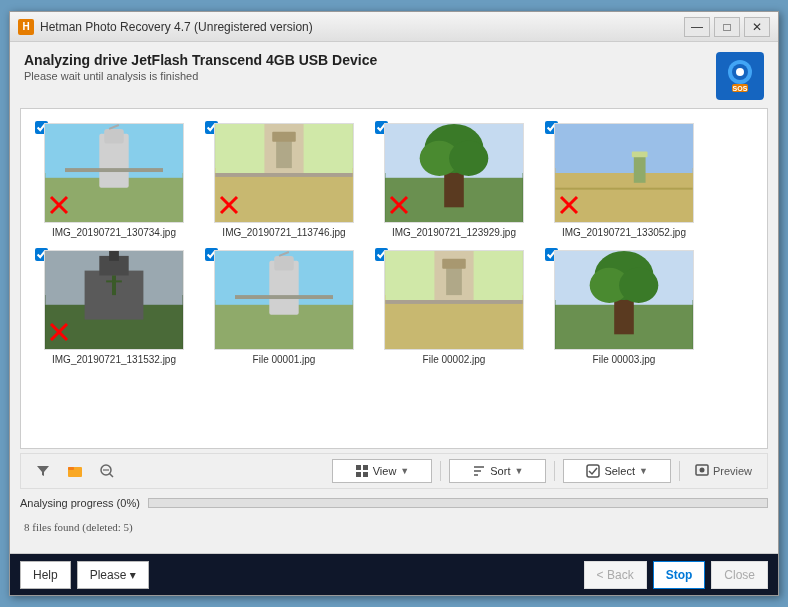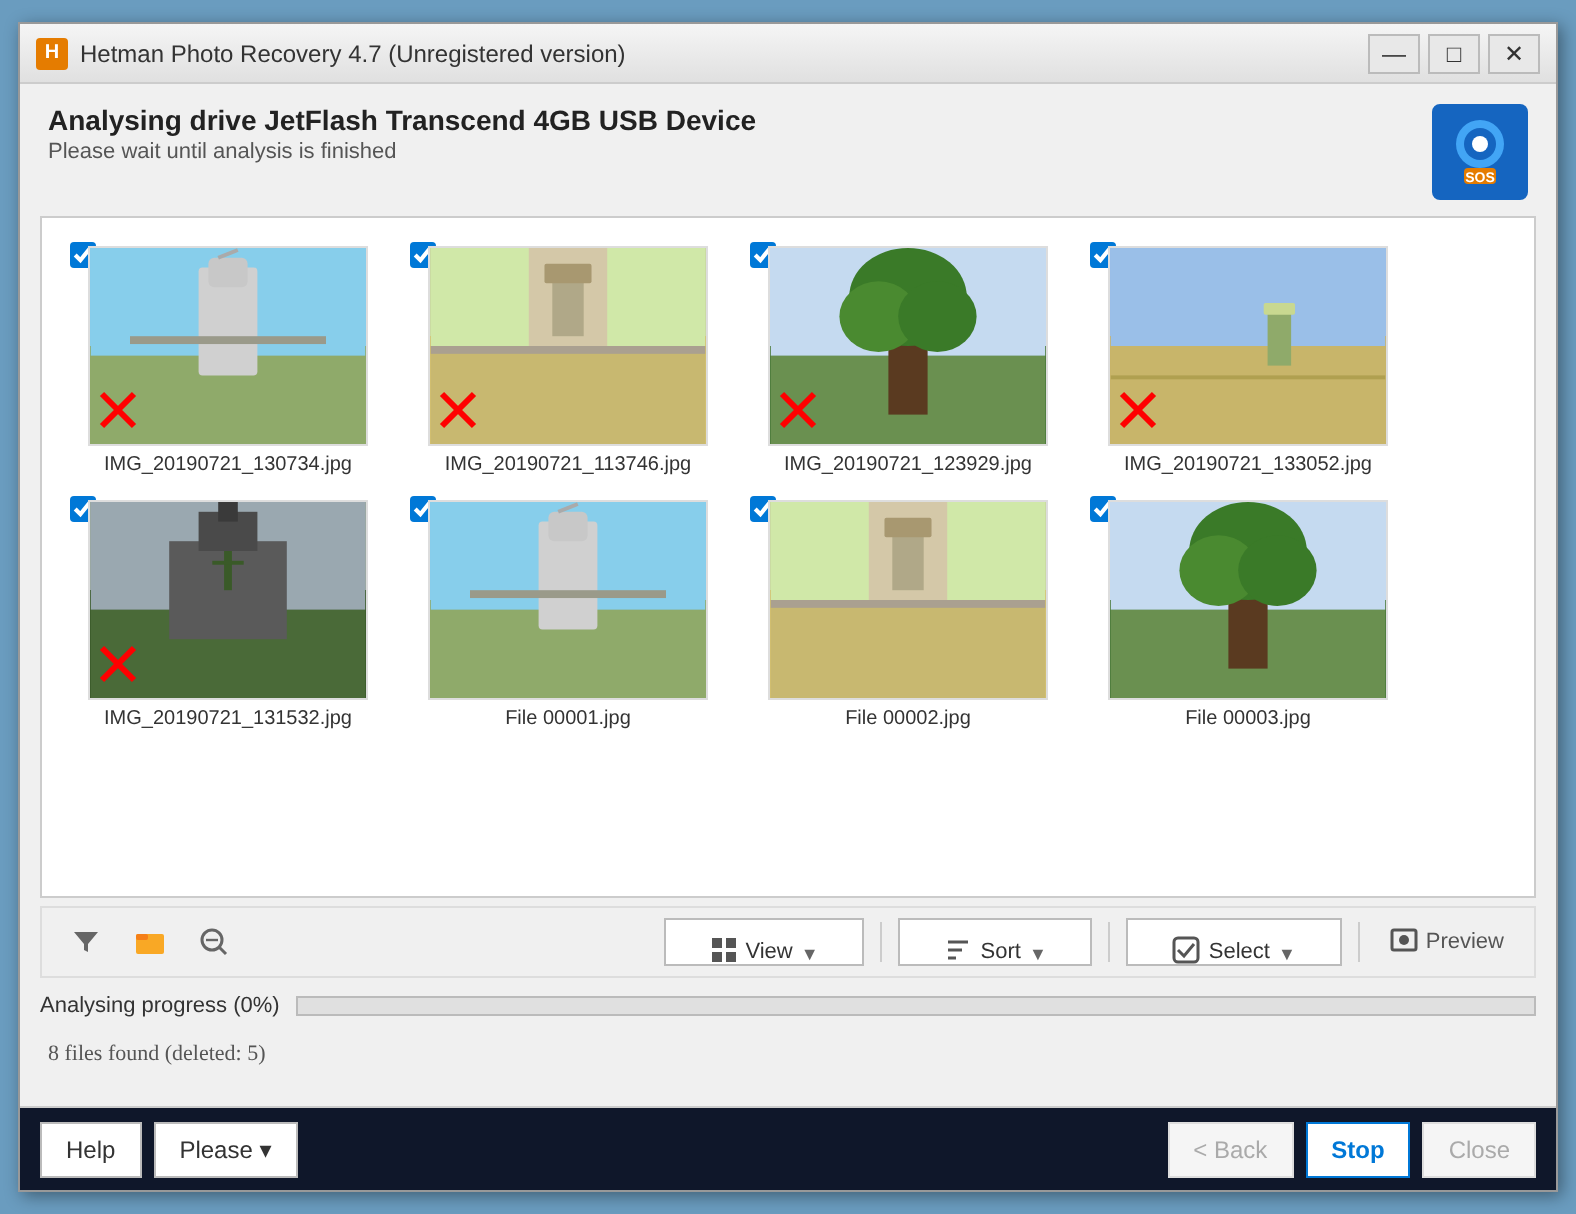--- a/index.html
+++ b/index.html
@@ -173,21 +173,21 @@
       color: #555;
     }
     .tb-sep { width: 1px; height: 20px; background: #ccc; margin: 0 4px; }
     .tb-spacer { flex: 1; }
     .tb-dropdown-btn {
       height: 24px;
       border: 1px solid #bbb;
       background: #fff;
       cursor: pointer;
       display: flex;
-      align-items: flex-end;
+      align-items: center;
       padding: 0 22px;
       gap: 4px;
       font-size: 11px;
       color: #333;
     }
     .tb-dropdown-arrow {
       font-size: 9px;
       color: #666;
     }
     .preview-btn {
@@ -290,21 +290,21 @@
     <span class="titlebar-title">Hetman Photo Recovery 4.7 (Unregistered version)</span>
     <div class="titlebar-controls">
       <div class="titlebar-btn">—</div>
       <div class="titlebar-btn">□</div>
       <div class="titlebar-btn close">✕</div>
     </div>
   </div>
 
   <div class="header">
     <div class="header-text">
-      <h2>Analysing drive JetFlash Transcend 4GB USB Device</h2>
+      <h2>Analyzing drive JetFlash Transcend 4GB USB Device</h2>
       <p>Please wait until analysis is finished</p>
     </div>
     <div class="header-logo">
       <svg viewBox="0 0 48 48" xmlns="http://www.w3.org/2000/svg">
         <rect width="48" height="48" rx="4" fill="#1565c0"></rect>
         <circle cx="24" cy="20" r="12" fill="#42a5f5"></circle>
         <circle cx="24" cy="20" r="8" fill="#1565c0"></circle>
         <circle cx="24" cy="20" r="4" fill="#fff"></circle>
         <rect x="16" y="32" width="16" height="8" rx="2" fill="#e57c00"></rect>
         <text x="24" y="39" text-anchor="middle" font-size="7" fill="white" font-weight="bold">SOS</text>

